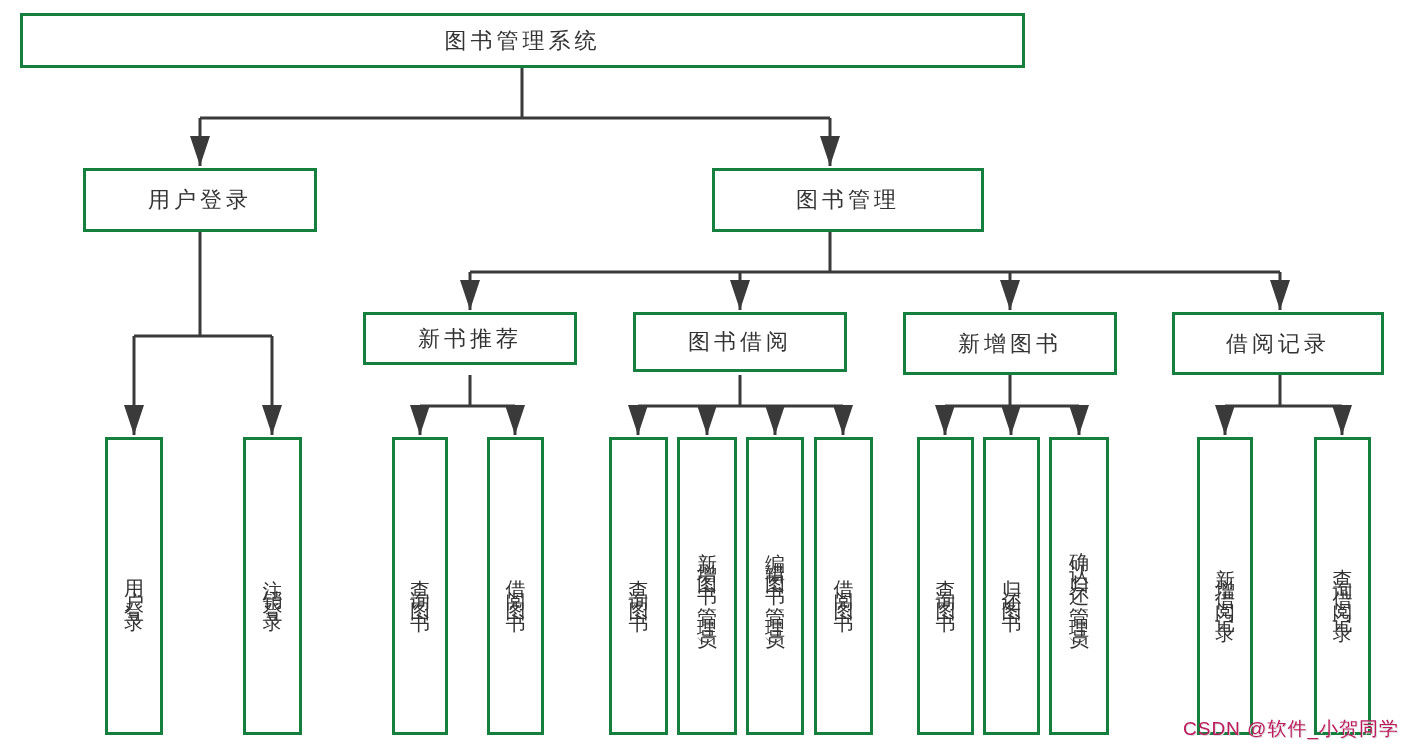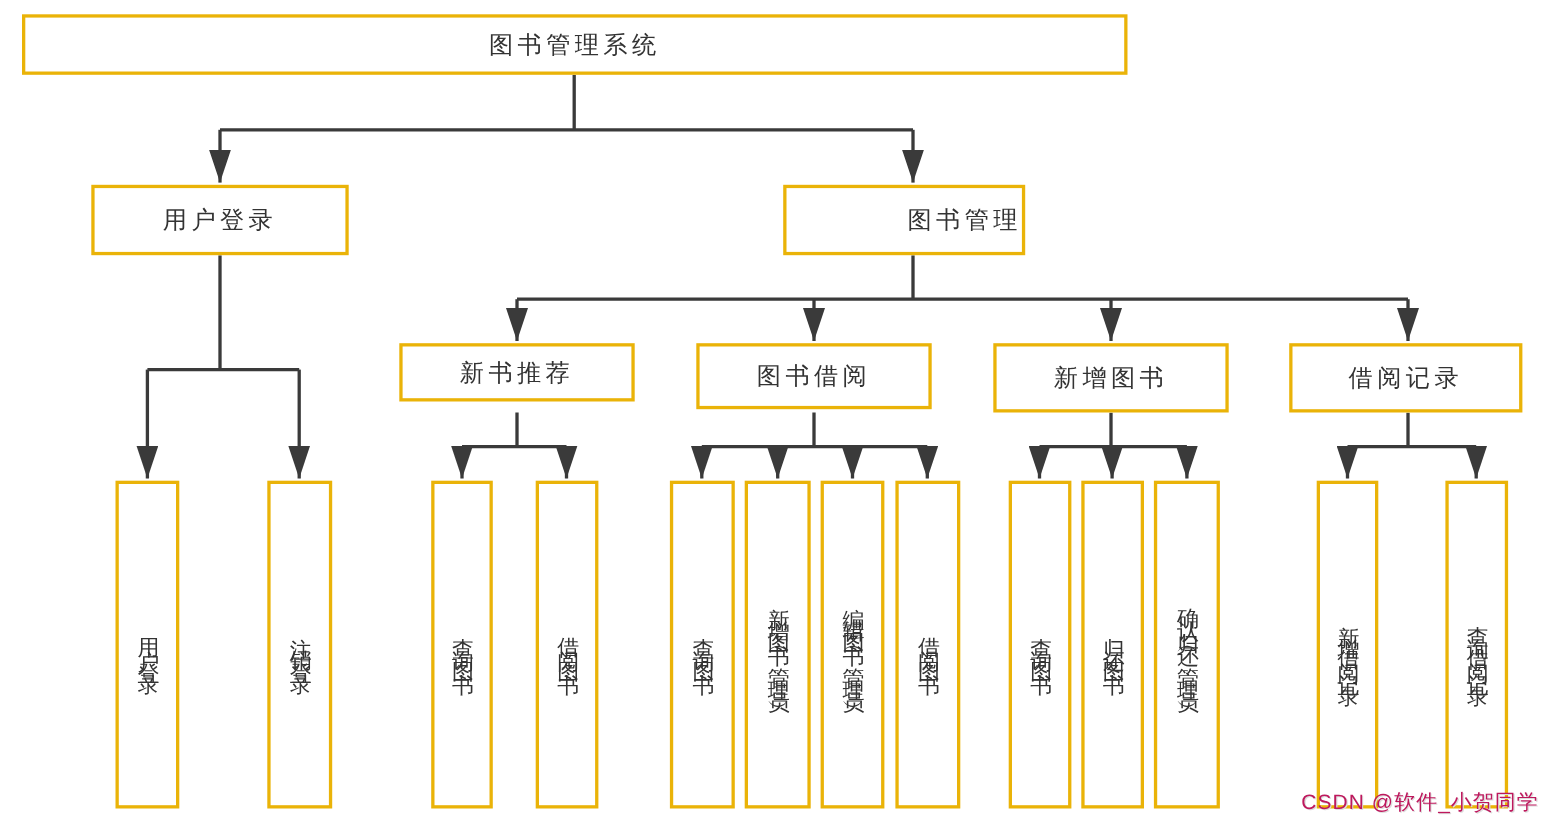--- a/index.html
+++ b/index.html
@@ -1,21 +1,21 @@
 <!DOCTYPE html>
 <html><head>
 <meta charset="utf-8">
 <style>
   html,body{margin:0;padding:0;background:#ffffff;}
   .stage{
     position:relative;width:1405px;height:747px;background:#ffffff;
     font-family:"Liberation Sans",sans-serif;color:#333333;overflow:hidden;
   }
   .box{
-    position:absolute;border:3px solid #eab308;background:#ffffff;
+    position:absolute;border:3px solid #15803d;background:#ffffff;
     display:flex;align-items:center;justify-content:center;box-sizing:border-box;
   }
   .hbox span{font-size:22px;letter-spacing:4px;white-space:nowrap;}
   .vbox span{
     writing-mode:vertical-rl;text-orientation:mixed;
     font-size:20px;letter-spacing:11px;line-height:1.05;white-space:nowrap;
   }
   svg.lines{position:absolute;left:0;top:0;z-index:1;pointer-events:none;}
   .box{z-index:2;}
   .watermark{
@@ -72,21 +72,21 @@
     </g>
   </svg>
 
   <div class="box hbox" style="left:20px;top:13px;width:1005px;height:55px;">
     <span>图书管理系统</span>
   </div>
 
   <div class="box hbox" style="left:83px;top:168px;width:234px;height:64px;">
     <span>用户登录</span>
   </div>
-  <div class="box hbox" style="left:712px;top:168px;width:220px;height:64px;justify-content:flex-end;">
+  <div class="box hbox" style="left:712px;top:168px;width:272px;height:64px;">
     <span>图书管理</span>
   </div>
 
   <div class="box hbox" style="left:363px;top:312px;width:214px;height:53px;">
     <span>新书推荐</span>
   </div>
   <div class="box hbox" style="left:633px;top:312px;width:214px;height:60px;">
     <span>图书借阅</span>
   </div>
   <div class="box hbox" style="left:903px;top:312px;width:214px;height:63px;">

